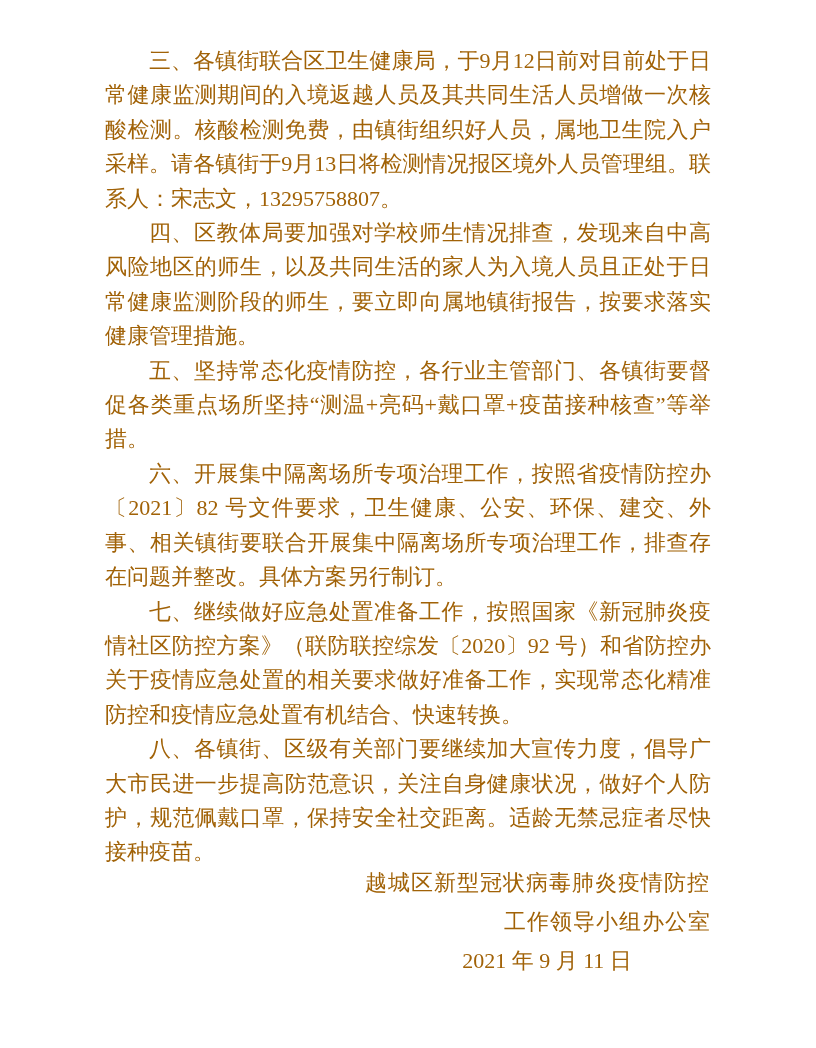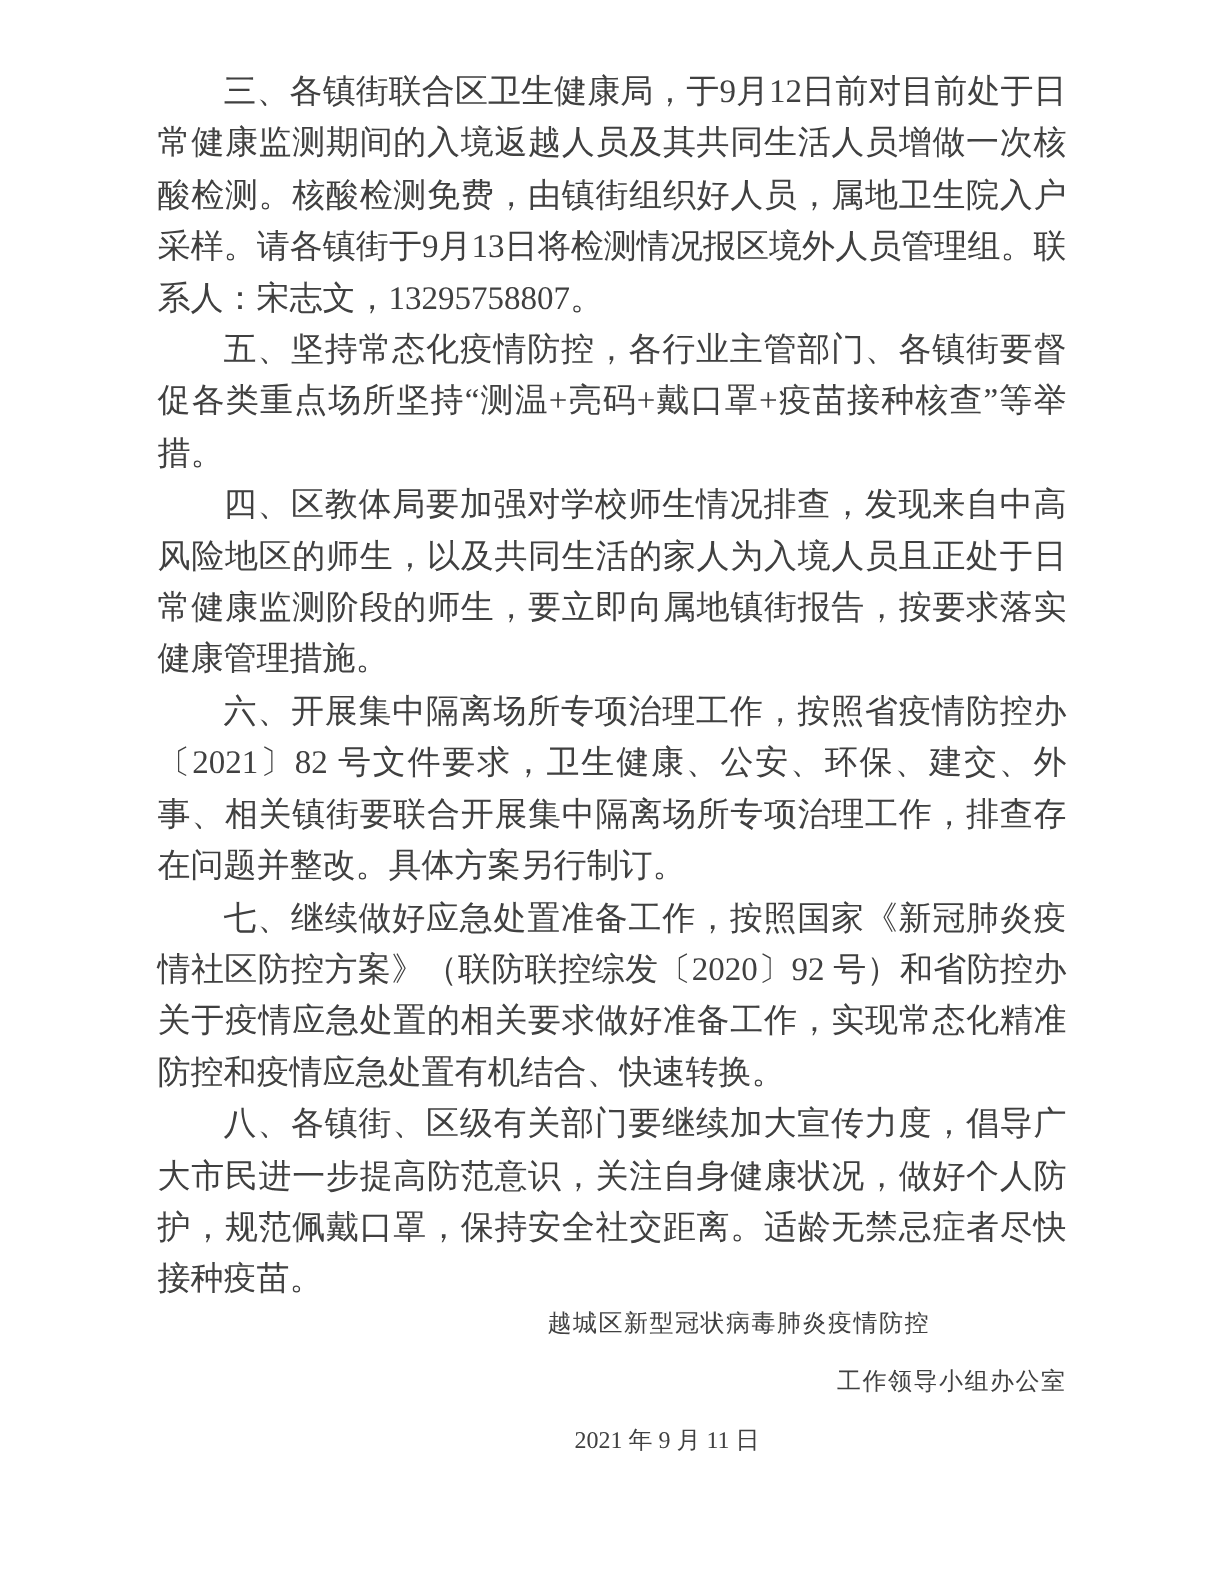--- a/index.html
+++ b/index.html
@@ -7,21 +7,21 @@
     padding: 0;
     background: #ffffff;
   }
   .page {
     position: relative;
     width: 816px;
     height: 1048px;
     background: #ffffff;
     overflow: hidden;
     font-family: "Liberation Serif", "DejaVu Serif", serif;
-    color: #404040;
+    color: #a16207;
   }
   .doc-body {
     position: absolute;
     left: 105px;
     top: 44px;
     width: 606px;
     font-size: 22px;
     line-height: 34.4px;
     text-align: justify;
     text-justify: inter-character;
@@ -29,48 +29,48 @@
   .doc-body p {
     margin: 0;
     padding: 0;
     text-indent: 2em;
   }
   .signature {
     position: absolute;
     left: 365px;
     top: 863px;
     width: 346px;
-    font-size: 16px;
+    font-size: 22px;
     line-height: 39px;
     white-space: nowrap;
   }
   .sig-org-1 {
     text-align: justify;
     text-justify: inter-character;
     letter-spacing: 1px;
   }
   .sig-org-2 {
     text-align: right;
     margin-left: 22px;
     letter-spacing: 1px;
   }
   .sig-date {
-    text-align: left;
+    text-align: center;
     margin-left: 18px;
   }
 </style>
 </head>
 <body>
 
 <div class="page">
 
   <div class="doc-body">
     <p>三、各镇街联合区卫生健康局，于9月12日前对目前处于日常健康监测期间的入境返越人员及其共同生活人员增做一次核酸检测。核酸检测免费，由镇街组织好人员，属地卫生院入户采样。请各镇街于9月13日将检测情况报区境外人员管理组。联系人：宋志文，13295758807。</p>
+    <p>四、区教体局要加强对学校师生情况排查，发现来自中高风险地区的师生，以及共同生活的家人为入境人员且正处于日常健康监测阶段的师生，要立即向属地镇街报告，按要求落实健康管理措施。</p>
     <p>五、坚持常态化疫情防控，各行业主管部门、各镇街要督促各类重点场所坚持“测温+亮码+戴口罩+疫苗接种核查”等举措。</p>
-    <p>四、区教体局要加强对学校师生情况排查，发现来自中高风险地区的师生，以及共同生活的家人为入境人员且正处于日常健康监测阶段的师生，要立即向属地镇街报告，按要求落实健康管理措施。</p>
     <p>六、开展集中隔离场所专项治理工作，按照省疫情防控办〔2021〕82 号文件要求，卫生健康、公安、环保、建交、外事、相关镇街要联合开展集中隔离场所专项治理工作，排查存在问题并整改。具体方案另行制订。</p>
     <p>七、继续做好应急处置准备工作，按照国家《新冠肺炎疫情社区防控方案》（联防联控综发〔2020〕92 号）和省防控办关于疫情应急处置的相关要求做好准备工作，实现常态化精准防控和疫情应急处置有机结合、快速转换。</p>
     <p>八、各镇街、区级有关部门要继续加大宣传力度，倡导广大市民进一步提高防范意识，关注自身健康状况，做好个人防护，规范佩戴口罩，保持安全社交距离。适龄无禁忌症者尽快接种疫苗。</p>
   </div>
 
   <div class="signature">
     <div class="sig-org-1">越城区新型冠状病毒肺炎疫情防控</div>
     <div class="sig-org-2">工作领导小组办公室</div>
     <div class="sig-date">2021 年 9 月 11 日</div>
   </div>

